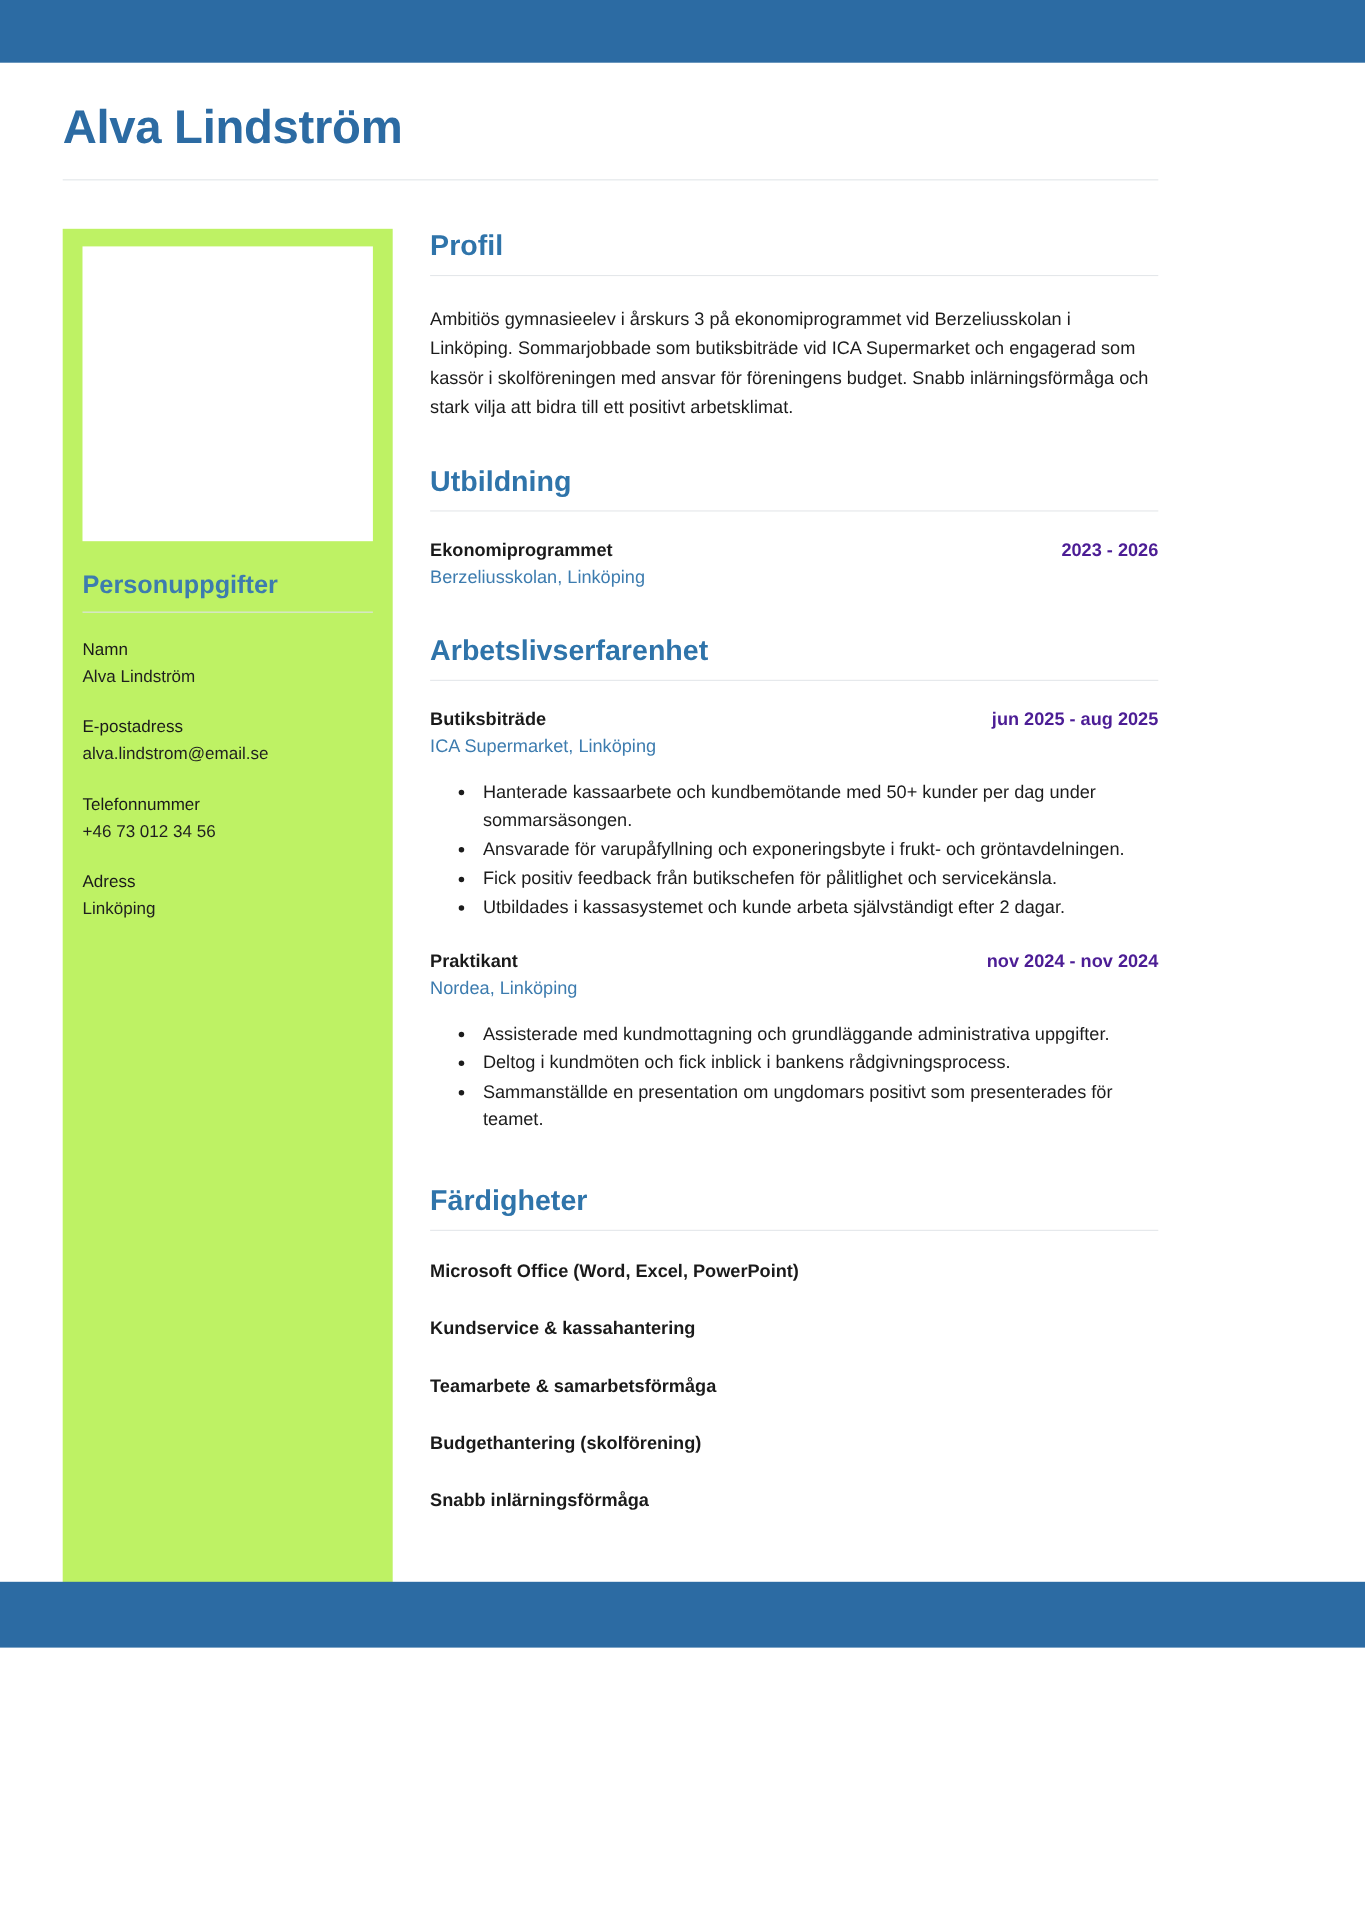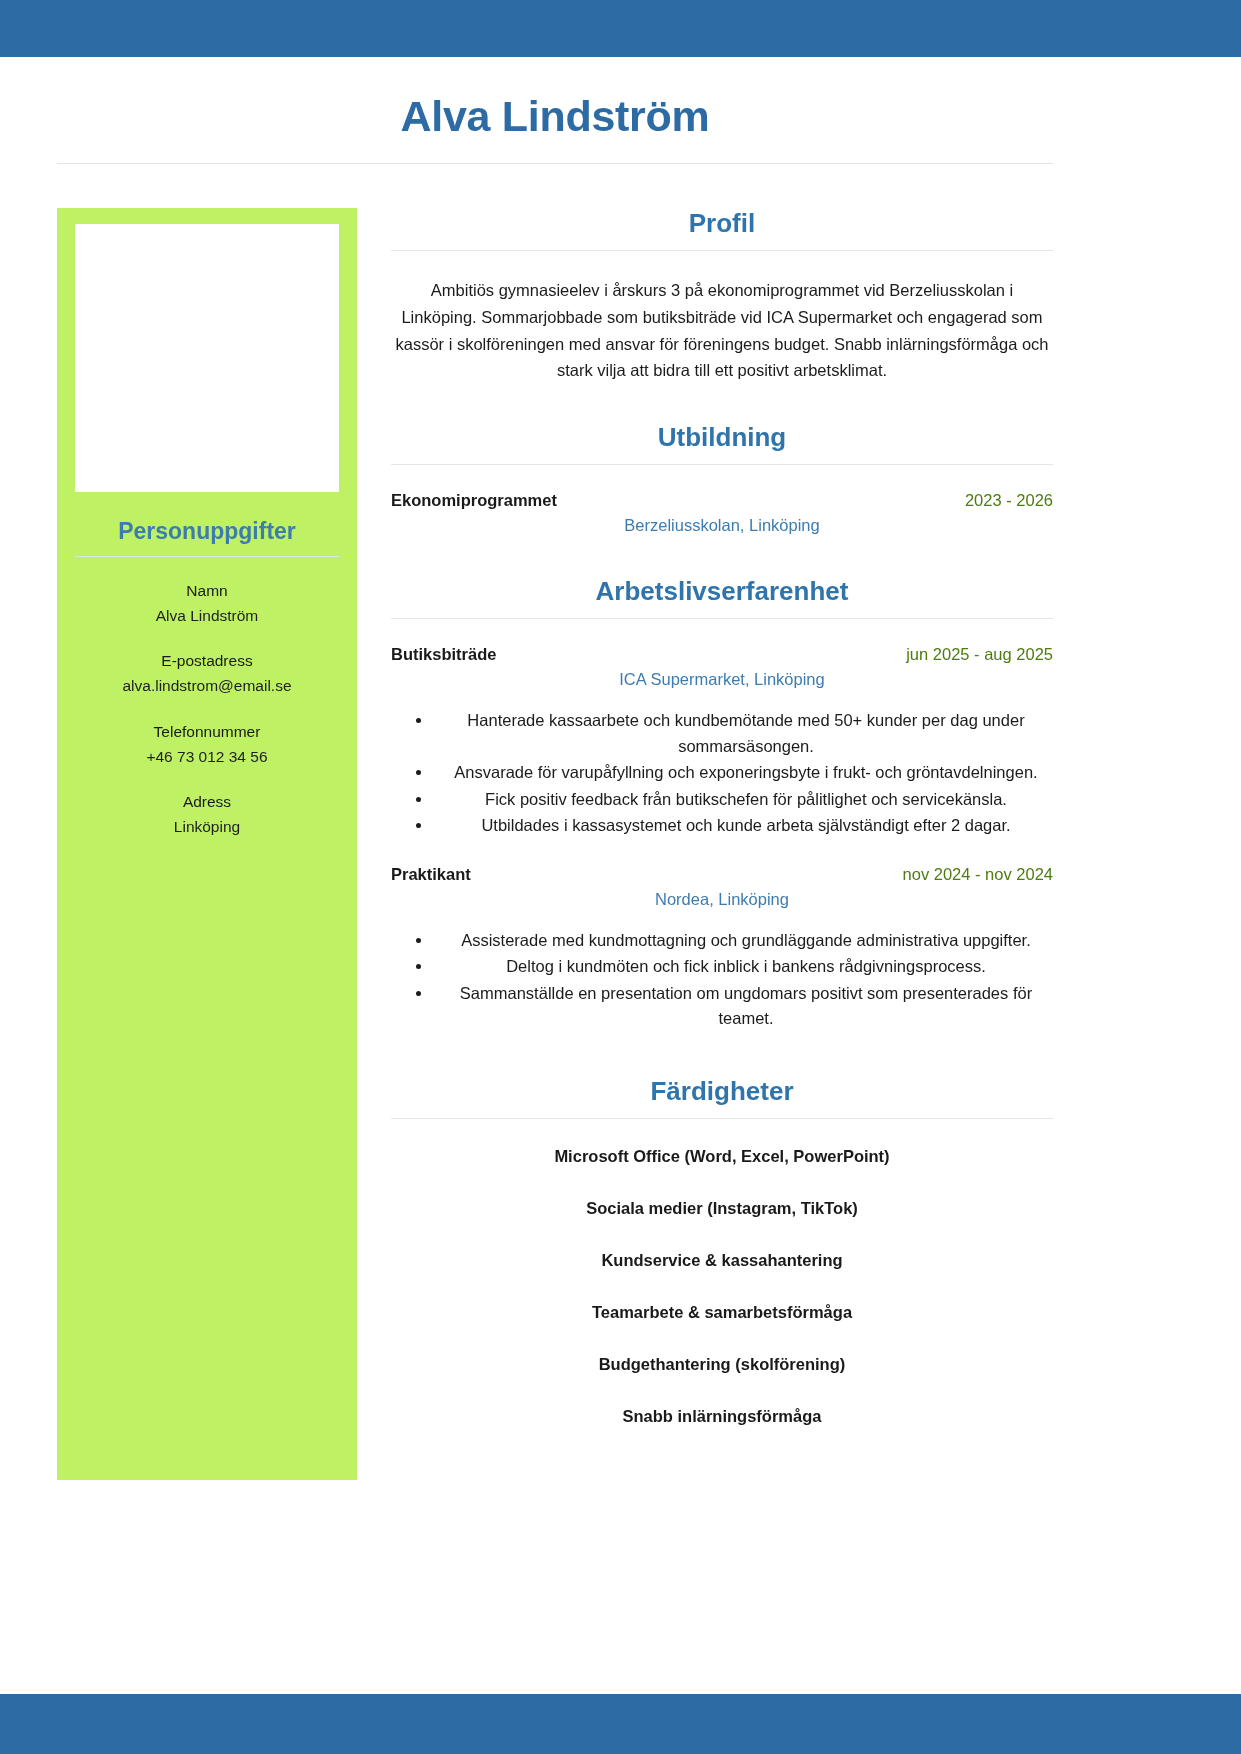--- a/index.html
+++ b/index.html
@@ -5,24 +5,23 @@
   * { box-sizing: border-box; margin: 0; padding: 0; }
   html, body {
     width: 1241px;
     height: 1754px;
     background: #ffffff;
     font-family: "Liberation Sans", sans-serif;
   }
   .page {
     position: relative;
     width: 1241px;
-    height: 1754px;
+    height: 1498px;
     background: #ffffff;
     overflow: hidden;
-    text-align: center;
   }
   .top-bar {
     position: absolute;
     top: 0; left: 0;
     width: 1241px;
     height: 57px;
     background: #2c6ba3;
   }
   .bottom-bar {
     position: absolute;
@@ -131,22 +130,22 @@
     align-items: baseline;
   }
   .entry-title {
     font-size: 16.5px;
     font-weight: bold;
     color: #1a1a1a;
     line-height: 1.45;
   }
   .entry-date {
     font-size: 16.5px;
-    font-weight: normal;
-    color: #4d7c0f;
+    font-weight: bold;
+    color: #4c1d95;
     white-space: nowrap;
     line-height: 1.45;
   }
   .entry-sub {
     font-size: 16.5px;
     color: #3d7caf;
     line-height: 1.45;
     margin-top: 1px;
   }
   .bullets {
@@ -267,21 +266,20 @@
             <li>Sammanställde en presentation om ungdomars positivt som presenterades för teamet.</li>
           </ul>
         </div>
       </section>
 
       <section class="section sec-skills">
         <div class="sec-heading">Färdigheter</div>
         <div class="sec-rule"></div>
         <div class="skills">
           <div class="skill-item">Microsoft Office (Word, Excel, PowerPoint)</div>
-          <div class="skill-item">Sociala medier (Instagram, TikTok)</div>
           <div class="skill-item">Kundservice &amp; kassahantering</div>
           <div class="skill-item">Teamarbete &amp; samarbetsförmåga</div>
           <div class="skill-item">Budgethantering (skolförening)</div>
           <div class="skill-item">Snabb inlärningsförmåga</div>
         </div>
       </section>
 
     </main>
   </div>
 

